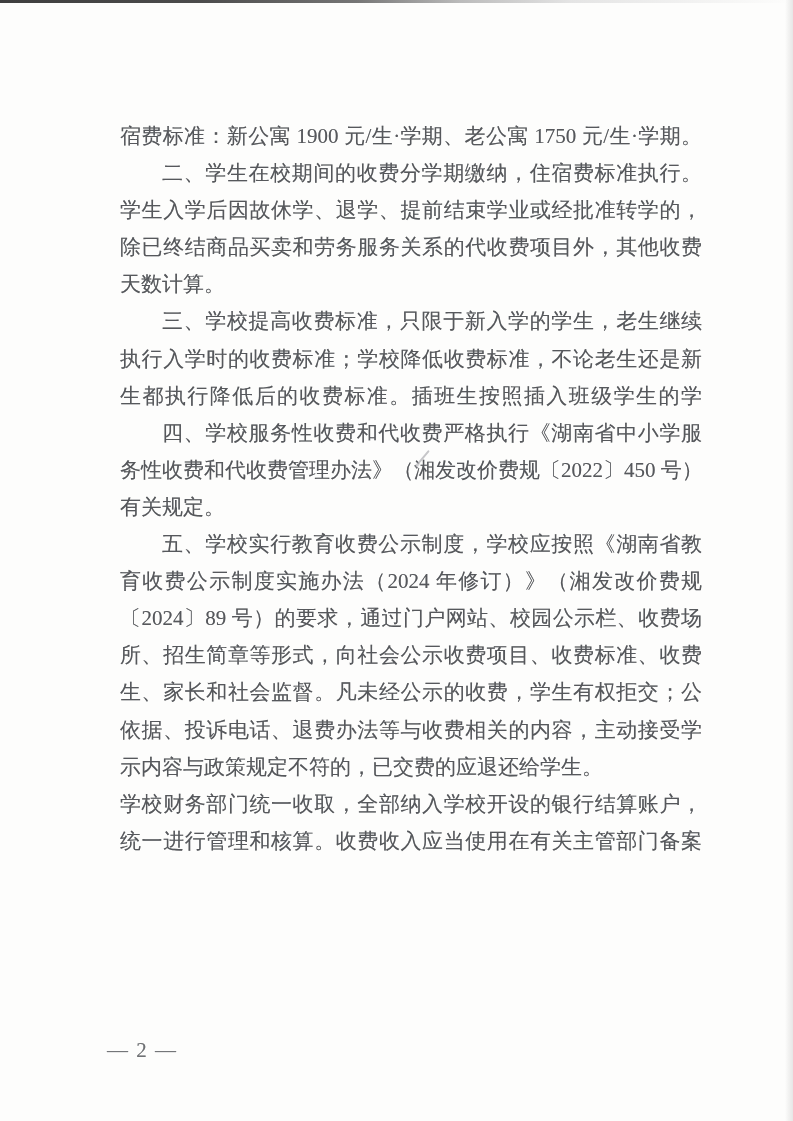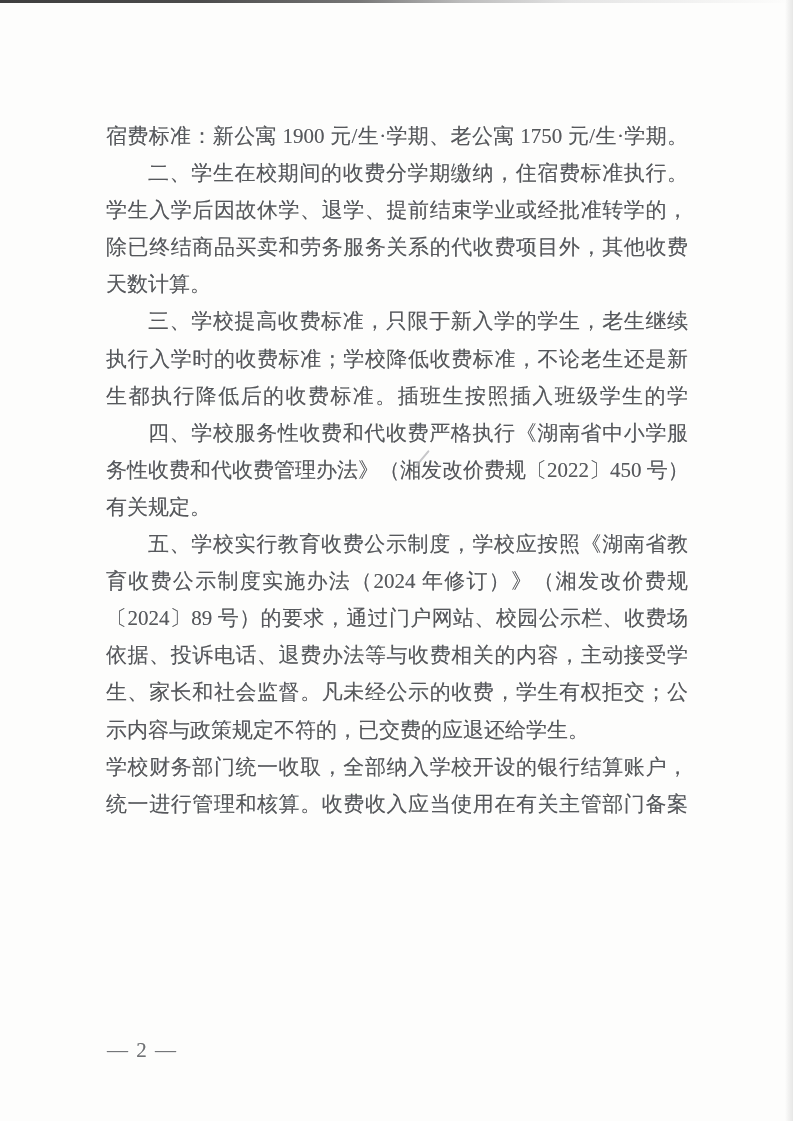--- a/index.html
+++ b/index.html
@@ -16,21 +16,21 @@
     background:linear-gradient(to right,
       #2e2e2e 0%, #3c3c3c 25%, #6a6a6a 45%, #b5b5b5 58%, #e2e2e2 72%, rgba(250,250,250,0) 100%);
     opacity:.92;
   }
   .scan-edge-right {
     position:absolute; top:0; right:0; width:8px; height:100%;
     background:linear-gradient(to left, #e7e7e6 0%, #f2f2f1 55%, rgba(253,253,252,0) 100%);
   }
   
   .text-block {
-    position:absolute; left:106px; top:118px; width:582px;
+    position:absolute; left:120px; top:118px; width:582px;
     color:#56585c;
     font-size:21px;
   }
   .line {
     height:37.1px; line-height:37.1px;
     white-space:nowrap;
     text-align:justify;
     text-shadow:0 0 0.5px rgba(86,88,92,0.45);
   }
   .line.fill { text-align-last:justify; }
@@ -72,21 +72,22 @@
       <div class="line">天数计算。</div>
       <div class="line indent fill">三、学校提高收费标准，只限于新入学的学生，老生继续</div>
       <div class="line fill">执行入学时的收费标准；学校降低收费标准，不论老生还是新</div>
       <div class="line fill">生都执行降低后的收费标准。插班生按照插入班级学生的学</div>
       <div class="line indent fill">四、学校服务性收费和代收费严格执行《湖南省中小学服</div>
       <div class="line fill">务性收费和代收费管理办法》（湘发改价费规〔2022〕450 号）</div>
       <div class="line">有关规定。</div>
       <div class="line indent fill">五、学校实行教育收费公示制度，学校应按照《湖南省教</div>
       <div class="line fill">育收费公示制度实施办法（2024 年修订）》（湘发改价费规</div>
       <div class="line fill">〔2024〕89 号）的要求，通过门户网站、校园公示栏、收费场</div>
+      <div class="line fill">所、招生简章等形式，向社会公示收费项目、收费标准、收费</div>
+      <div class="line fill">生、家长和社会监督。凡未经公示的收费，学生有权拒交；公</div>
       <div class="line fill">依据、投诉电话、退费办法等与收费相关的内容，主动接受学</div>
-      <div class="line fill">生、家长和社会监督。凡未经公示的收费，学生有权拒交；公</div>
       <div class="line">示内容与政策规定不符的，已交费的应退还给学生。</div>
       <div class="line fill">学校财务部门统一收取，全部纳入学校开设的银行结算账户，</div>
       <div class="line fill">统一进行管理和核算。收费收入应当使用在有关主管部门备案</div>
     </div>
   <div class="pen-mark"></div>
   <div class="page-number">— 2 —</div>
 </div>
 
 </body></html>

